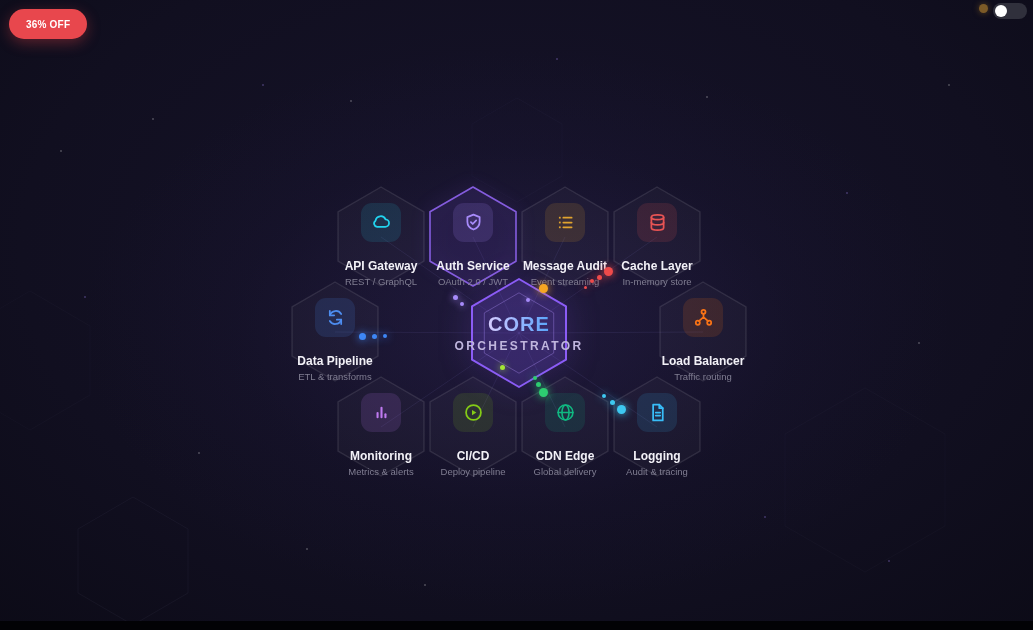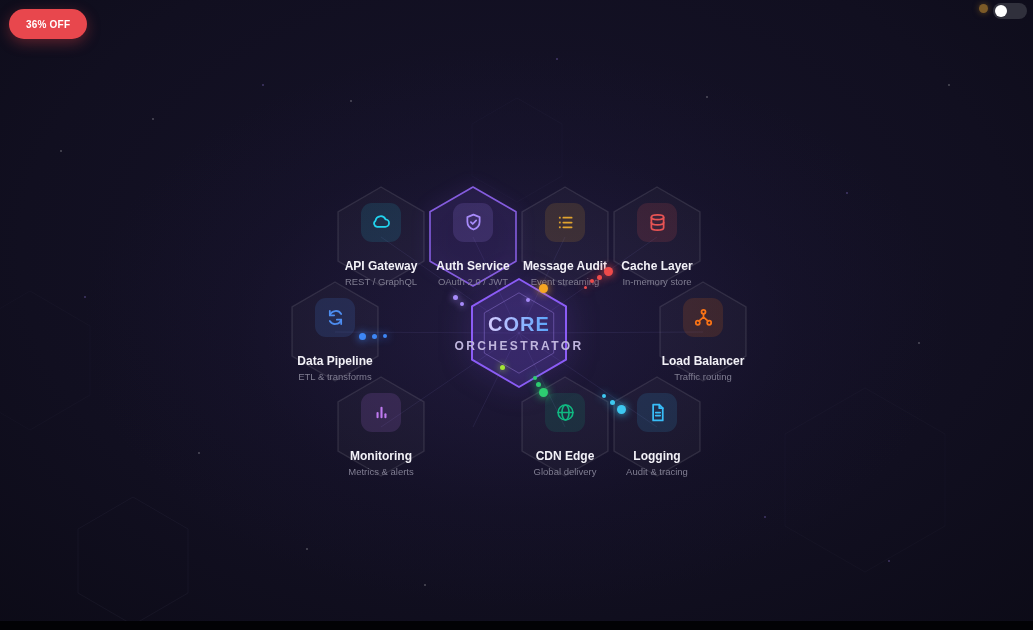--- a/index.html
+++ b/index.html
@@ -237,20 +237,33 @@
       <svg viewBox="0 0 24 24" fill="none" stroke="currentColor" stroke-width="2.4" stroke-linecap="round">
         <line x1="7.5" y1="17.5" x2="7.5" y2="12.5"></line>
           <line x1="12" y1="17.5" x2="12" y2="6.5"></line>
           <line x1="16.5" y1="17.5" x2="16.5" y2="14"></line>
       </svg>
     </div>
     <div class="svc-label">Monitoring</div>
     <div class="svc-sub">Metrics &amp; alerts</div>
   </div>
 
+  <div class="hexcell pos-cicd">
+    <svg class="hexframe" viewBox="0 0 88 101">
+        <polygon points="44,1 87,25.8 87,75.2 44,100 1,75.2 1,25.8"></polygon>
+      </svg>
+    <div class="tile" style="background: rgba(132, 204, 22, 0.13); color: rgb(132, 204, 22);">
+      <svg viewBox="0 0 24 24" fill="none" stroke="currentColor" stroke-width="2" stroke-linecap="round" stroke-linejoin="round">
+        <circle cx="12" cy="12" r="8.5"></circle>
+          <path d="M10.3 9l5 3-5 3z" fill="currentColor" stroke="none"></path>
+      </svg>
+    </div>
+    <div class="svc-label">CI/CD</div>
+    <div class="svc-sub">Deploy pipeline</div>
+  </div>
 
   <div class="hexcell pos-cdn">
     <svg class="hexframe" viewBox="0 0 88 101">
         <polygon points="44,1 87,25.8 87,75.2 44,100 1,75.2 1,25.8"></polygon>
       </svg>
     <div class="tile" style="background: rgba(16, 185, 129, 0.13); color: rgb(16, 185, 129);">
       <svg viewBox="0 0 24 24" fill="none" stroke="currentColor" stroke-width="1.8" stroke-linecap="round">
         <circle cx="12" cy="12" r="8.5"></circle>
           <line x1="3.5" y1="12" x2="20.5" y2="12"></line>
         <ellipse cx="12" cy="12" rx="4" ry="8.5"></ellipse>

